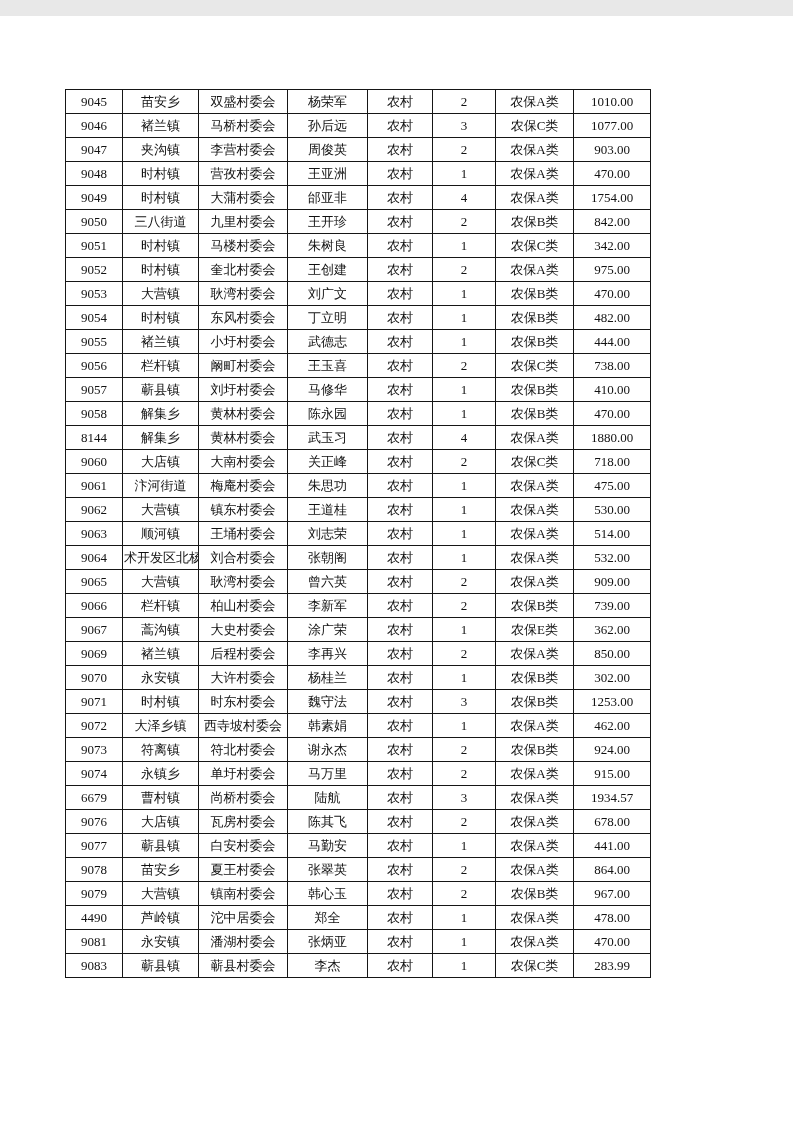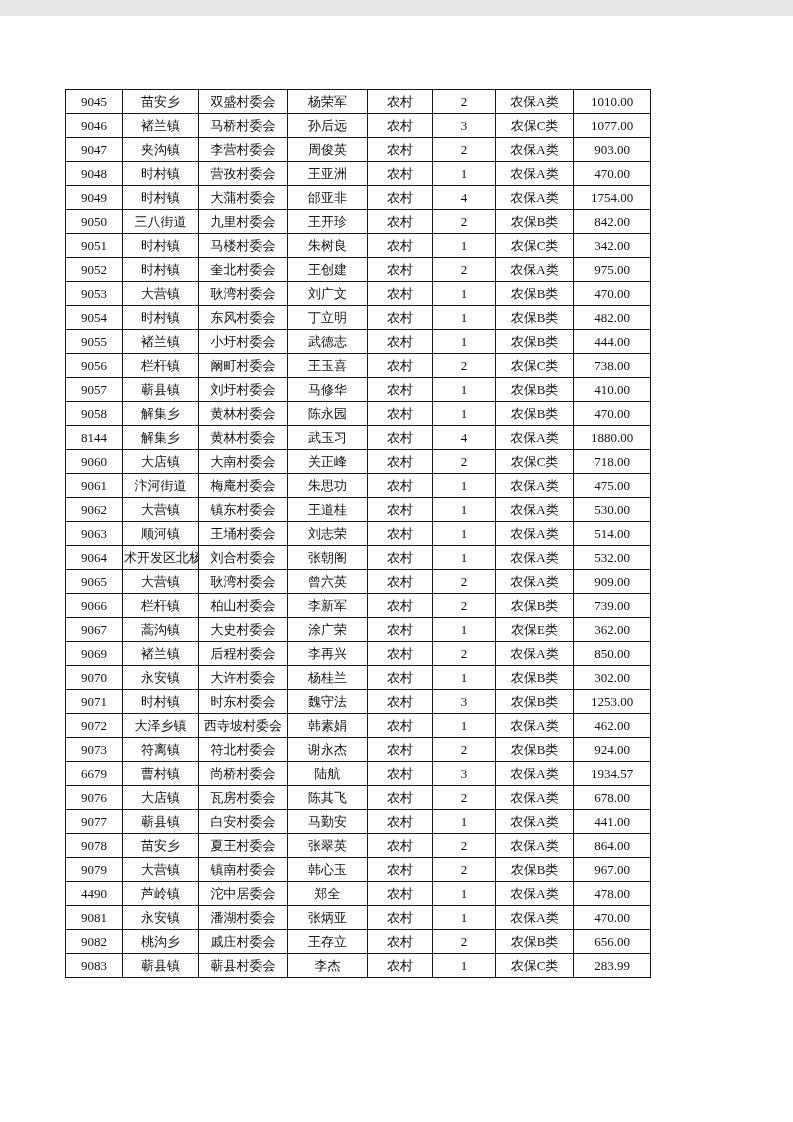--- a/index.html
+++ b/index.html
@@ -331,20 +331,30 @@
       <td>9073</td>
       <td>符离镇</td>
       <td>符北村委会</td>
       <td>谢永杰</td>
       <td>农村</td>
       <td>2</td>
       <td>农保B类</td>
       <td>924.00</td>
     </tr>
         <tr>
+      <td>9074</td>
+      <td>永镇乡</td>
+      <td>单圩村委会</td>
+      <td>马万里</td>
+      <td>农村</td>
+      <td>2</td>
+      <td>农保A类</td>
+      <td>915.00</td>
+    </tr>
+        <tr>
       <td>6679</td>
       <td>曹村镇</td>
       <td>尚桥村委会</td>
       <td>陆航</td>
       <td>农村</td>
       <td>3</td>
       <td>农保A类</td>
       <td>1934.57</td>
     </tr>
         <tr>
@@ -399,30 +409,20 @@
     </tr>
         <tr>
       <td>9081</td>
       <td>永安镇</td>
       <td>潘湖村委会</td>
       <td>张炳亚</td>
       <td>农村</td>
       <td>1</td>
       <td>农保A类</td>
       <td>470.00</td>
-    </tr>
-        <tr>
-      <td>9082</td>
-      <td>桃沟乡</td>
-      <td>戚庄村委会</td>
-      <td>王存立</td>
-      <td>农村</td>
-      <td>2</td>
-      <td>农保B类</td>
-      <td>656.00</td>
     </tr>
         <tr>
       <td>9083</td>
       <td>蕲县镇</td>
       <td>蕲县村委会</td>
       <td>李杰</td>
       <td>农村</td>
       <td>1</td>
       <td>农保C类</td>
       <td>283.99</td>

